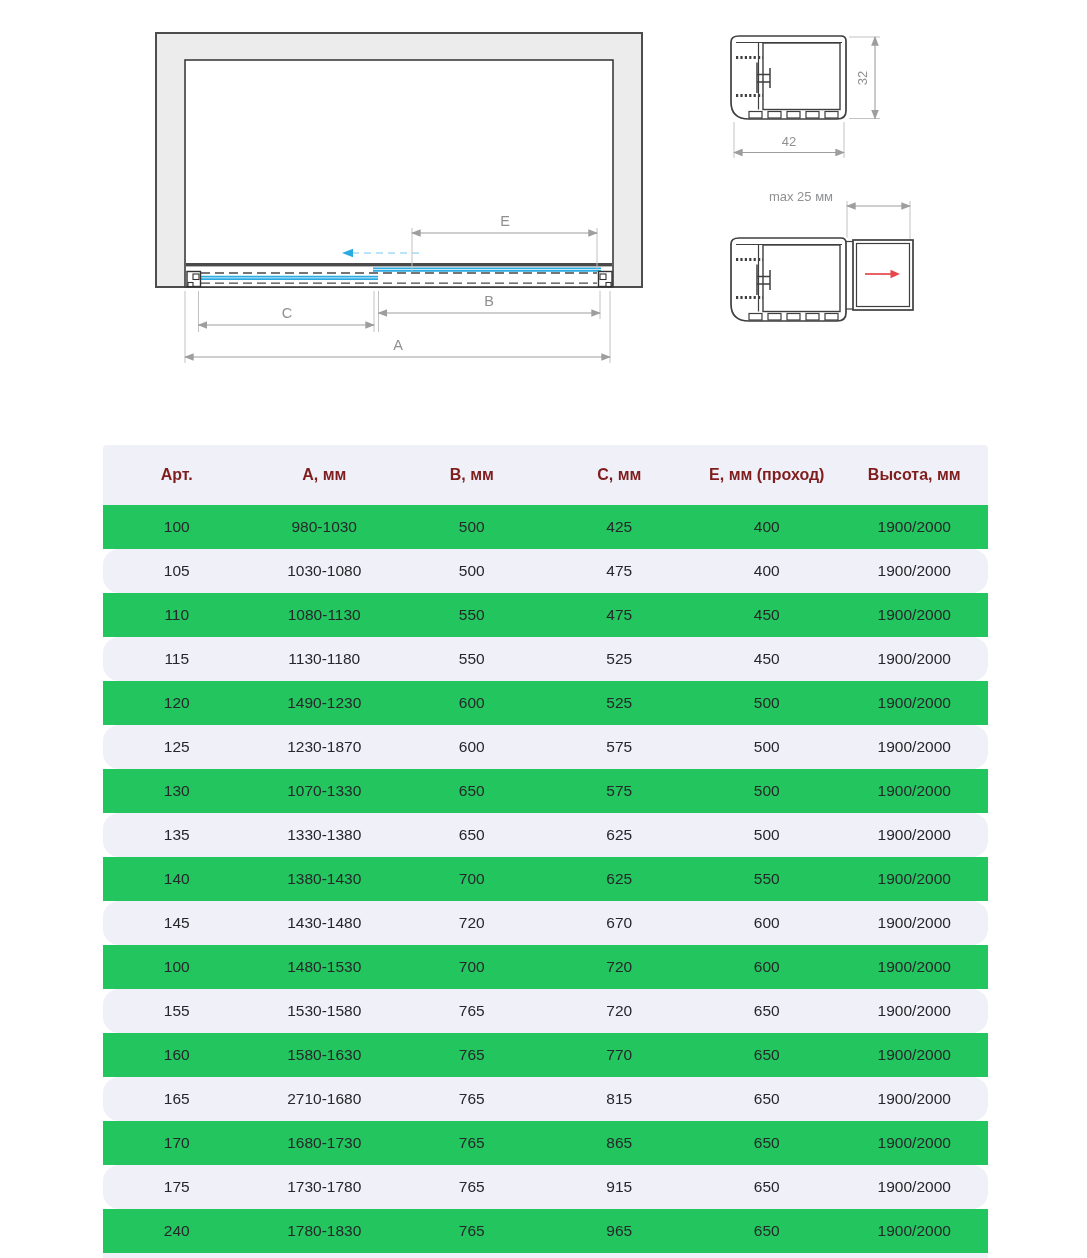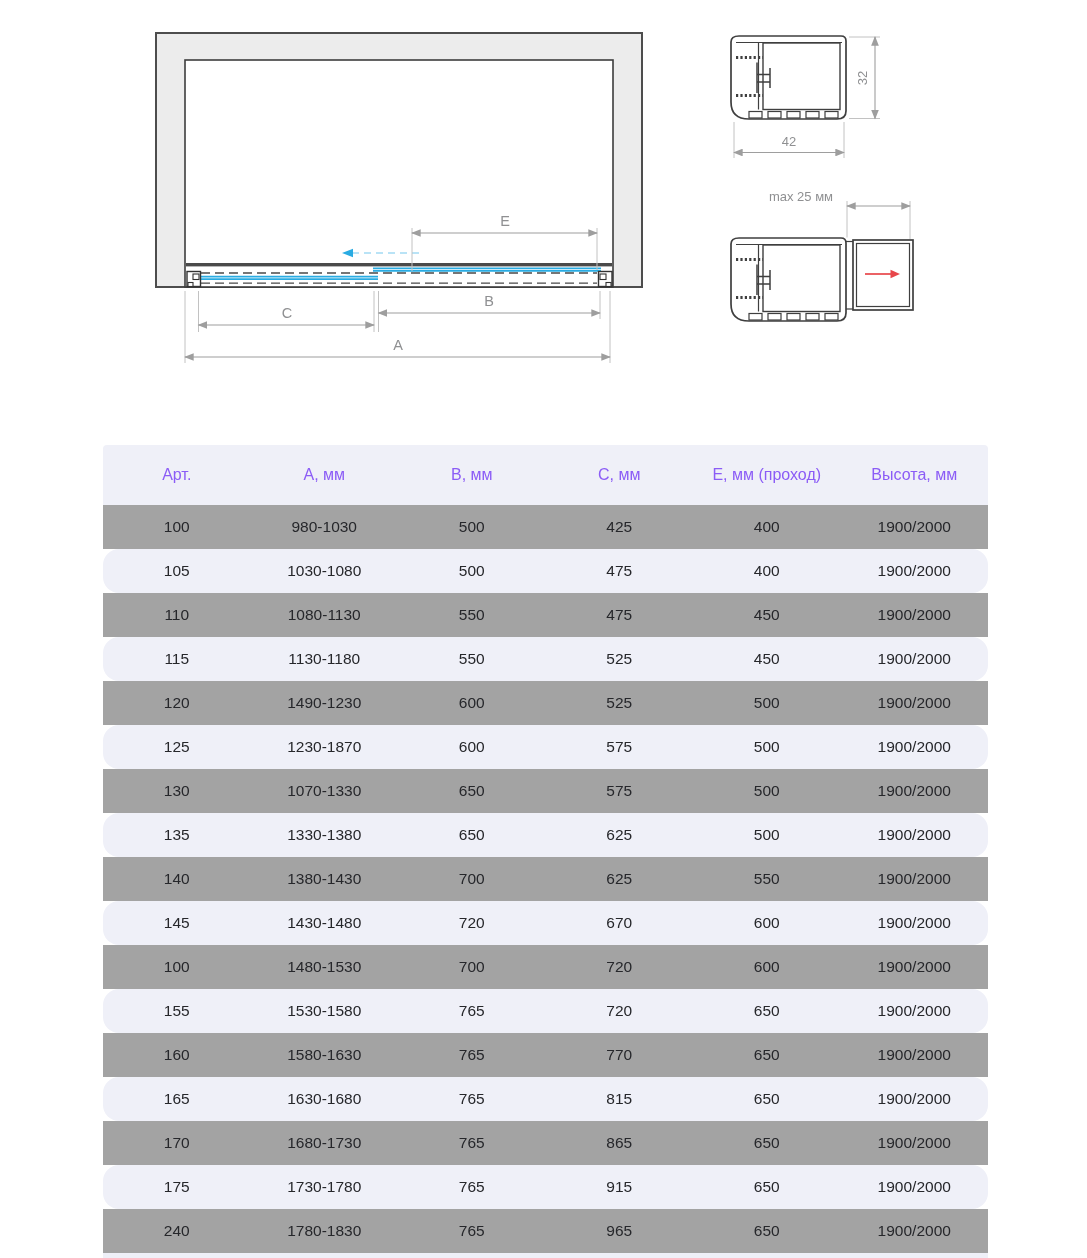--- a/index.html
+++ b/index.html
@@ -5,22 +5,22 @@
   html,body{margin:0;padding:0;background:#fff;}
   #page{position:relative;width:1087px;height:1258px;background:#fff;overflow:hidden;
         font-family:"Liberation Sans", sans-serif;}
   #drawing{position:absolute;left:0;top:0;}
   .dimlabel{font-size:14.5px;fill:#8f9092;}
   .smalldim{font-size:13px;fill:#8f9092;}
   
   .spec-table{position:absolute;left:103px;top:445px;width:885px;}
   .thead{display:grid;grid-template-columns:repeat(6,1fr);height:60px;align-items:center;
          background:#eff0f8;border-radius:4px 4px 0 0;}
-  .thead .tcell{font-weight:400;color:#8b5cf6;font-size:16px;}
-  .trow{display:grid;grid-template-columns:repeat(6,1fr);height:44px;align-items:center;background:#a3a3a3;}
+  .thead .tcell{font-weight:700;color:#7f1d1d;font-size:16px;}
+  .trow{display:grid;grid-template-columns:repeat(6,1fr);height:44px;align-items:center;background:#22c55e;}
   .trow.alt{background:#eff0f8;border-radius:16px;}
   .tcell{text-align:center;font-size:15.5px;color:#26272b;}
   .sliver{height:5px;background:#eff0f8;}
 </style>
 </head>
 <body>
 
 <div id="page">
 
   <svg id="drawing" width="1087" height="432" viewBox="0 0 1087 432">
@@ -262,21 +262,21 @@
         <div class="trow">
           <div class="tcell">160</div>
           <div class="tcell">1580-1630</div>
           <div class="tcell">765</div>
           <div class="tcell">770</div>
           <div class="tcell">650</div>
           <div class="tcell">1900/2000</div>
         </div>
         <div class="trow alt">
           <div class="tcell">165</div>
-          <div class="tcell">1630-1680</div>
+          <div class="tcell">2710-1680</div>
           <div class="tcell">765</div>
           <div class="tcell">815</div>
           <div class="tcell">650</div>
           <div class="tcell">1900/2000</div>
         </div>
         <div class="trow">
           <div class="tcell">170</div>
           <div class="tcell">1680-1730</div>
           <div class="tcell">765</div>
           <div class="tcell">865</div>

